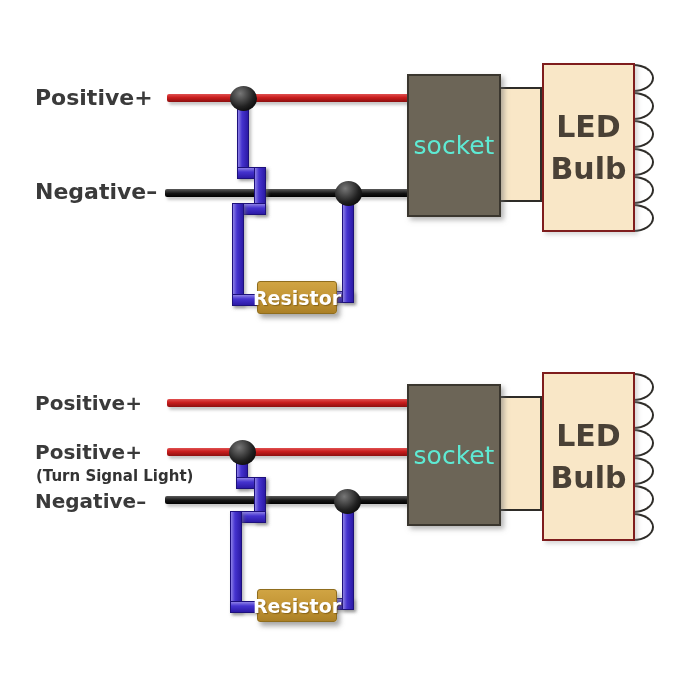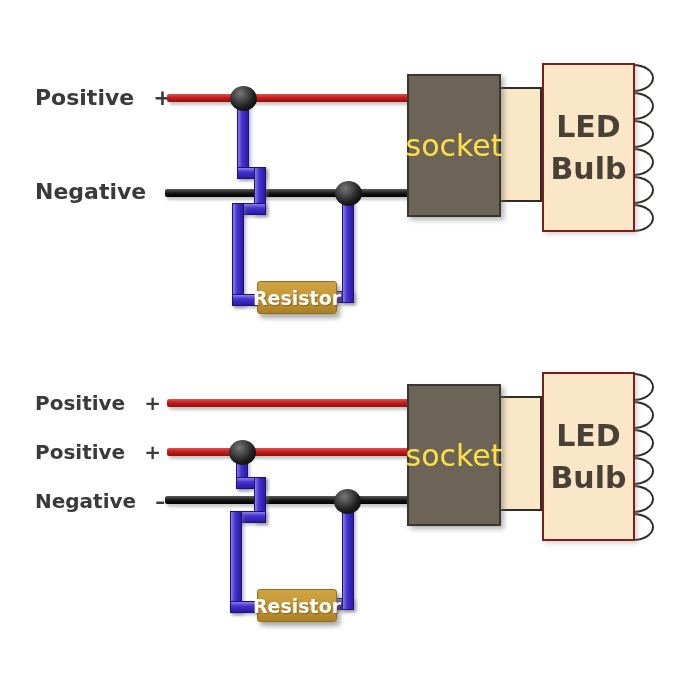--- a/index.html
+++ b/index.html
@@ -1,40 +1,40 @@
 <!DOCTYPE html>
 <html><head>
 <meta charset="utf-8">
 <style>
   html,body{margin:0;padding:0;background:#fff;}
   .canvas{position:relative;width:700px;height:700px;background:#fff;overflow:hidden;
           font-family:"DejaVu Sans",sans-serif;}
   
   .lbl{position:absolute;display:flex;justify-content:space-between;color:#3a3a3a;
-       font-weight:bold;white-space:nowrap;gap:19px;}
+       font-weight:bold;white-space:nowrap;}
   .lbl.t{font-size:22px;height:26px;line-height:26px;width:113px;}
   .lbl.b{font-size:20px;height:24px;line-height:24px;width:100px;}
   .sub{position:absolute;font-size:15px;font-weight:600;color:#333;white-space:nowrap;
        height:18px;line-height:18px;}
   
   .wire{position:absolute;border-radius:2px;z-index:1;}
   .red{height:8px;background:linear-gradient(180deg,#e05050,#c81d1d 45%,#8d0f0f);
        box-shadow:2px 3px 3px rgba(130,130,130,.45);}
   .blk{height:8px;background:linear-gradient(180deg,#5a5a5a,#141414 55%,#000);
        box-shadow:2px 3px 3px rgba(130,130,130,.45);}
   .blue{position:absolute;box-sizing:border-box;border:1px solid #1d107c;z-index:2;
         box-shadow:2px 2px 3px rgba(120,120,120,.5);}
   .blue.v{background:linear-gradient(90deg,#8d80e6,#4533cf 40%,#2c1aa6);}
   .blue.h{background:linear-gradient(180deg,#8d80e6,#4533cf 40%,#2c1aa6);}
   .dot{position:absolute;width:27px;height:25px;border-radius:50%;z-index:4;
        background:radial-gradient(circle at 38% 30%,#777,#222 55%,#000 90%);}
   
   .box{position:absolute;box-sizing:border-box;}
   .socket{background:#6c6557;border:2px solid #3a362e;z-index:3;display:flex;
-          align-items:center;justify-content:center;color:#fde047;font-size:30px;
+          align-items:center;justify-content:center;color:#5eead4;font-size:25px;
           box-shadow:3px 3px 5px rgba(110,110,110,.5);}
   .conn{background:#f9e7c7;border:2px solid #2e2c28;z-index:2;}
   .bulb{background:#f9e7c7;border:2px solid #7f1d1d;z-index:3;display:flex;
         flex-direction:column;align-items:center;justify-content:center;color:#4a4136;
         font-size:30px;font-weight:bold;line-height:42px;
         box-shadow:3px 3px 4px rgba(150,150,150,.35);}
   .dome{position:absolute;width:21px;height:28px;background:#fff;box-sizing:border-box;
         border:2px solid #2e2c28;border-left:none;z-index:2;
         border-radius:0 100% 100% 0 / 0 50% 50% 0;}
   .res{background:linear-gradient(180deg,#d0a443,#c29434 55%,#ab8026);
@@ -93,20 +93,21 @@
   </div>
 
   <div class="lbl b" style="left:35px;top:391px">
     <span>Positive</span>
     <span>+</span>
   </div>
   <div class="lbl b" style="left:35px;top:440px">
     <span>Positive</span>
     <span>+</span>
   </div>
+  <div class="sub" style="left:36px;top:467px">(Turn Signal Light)</div>
   <div class="lbl b" style="left:35px;top:489px">
     <span>Negative</span>
     <span>–</span>
   </div>
 
   <div class="wire red" style="left:167px;top:399px;width:245px"></div>
   <div class="wire red" style="left:167px;top:448px;width:245px"></div>
   <div class="wire blk" style="left:165px;top:496px;width:247px"></div>
 
   <div class="blue v" style="left:236px;top:455px;width:12px;height:34px"></div>

